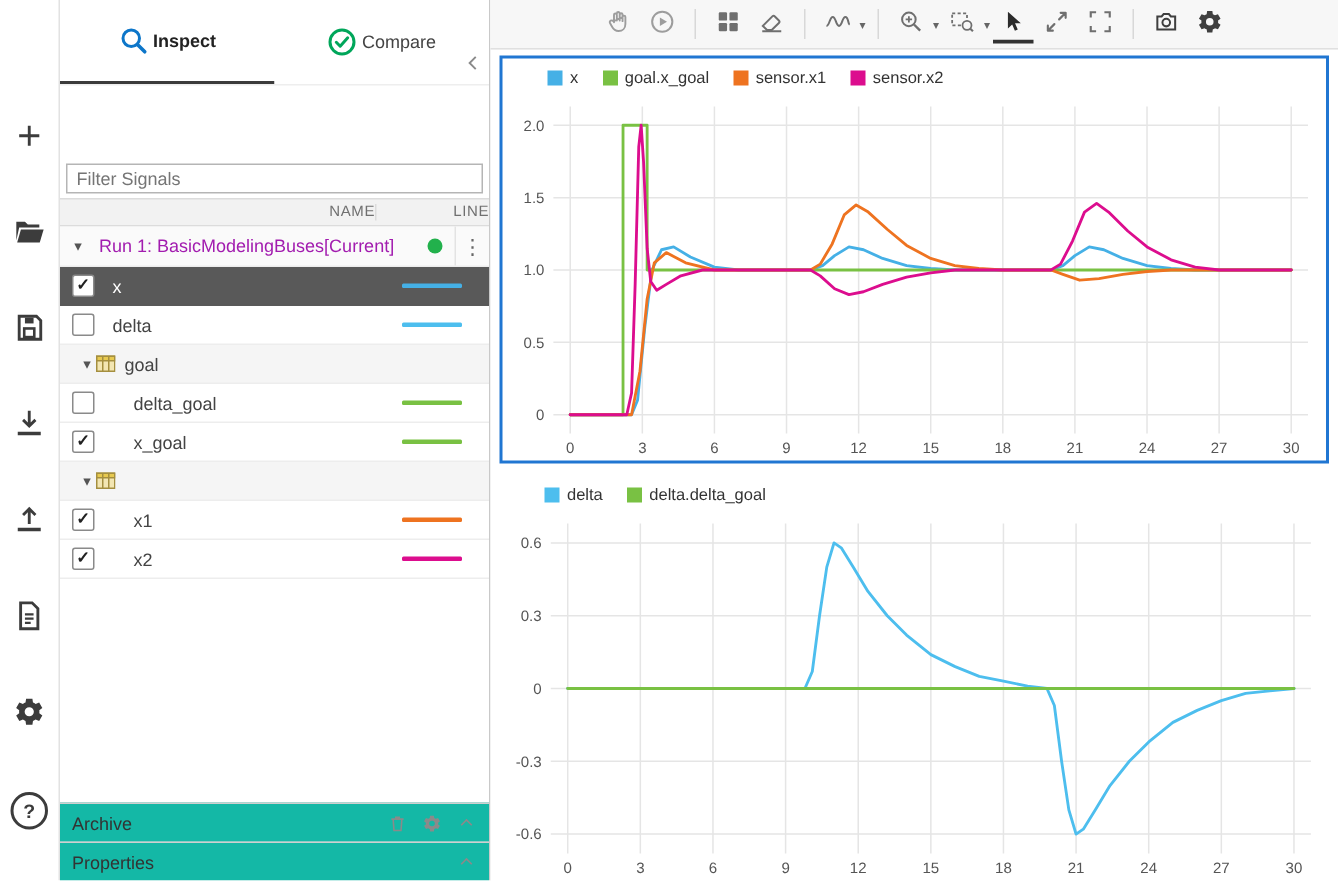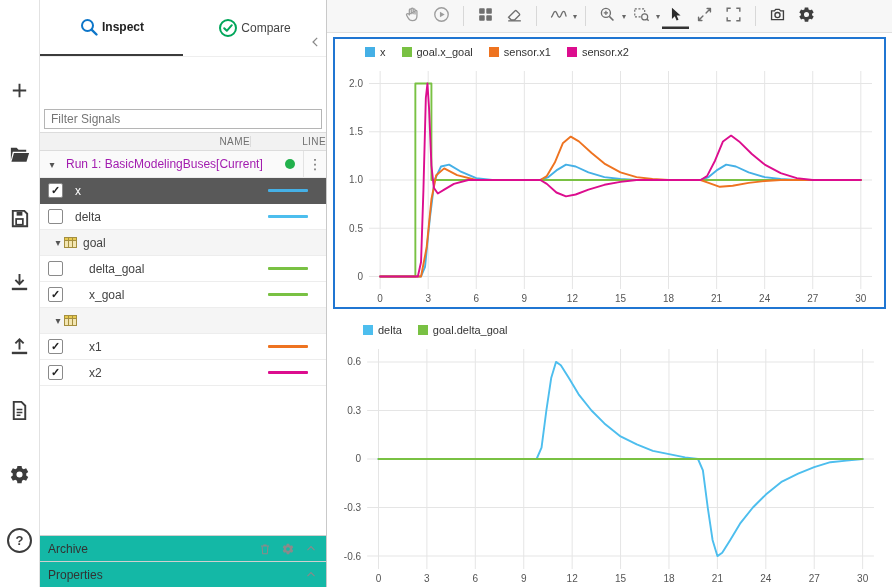--- a/index.html
+++ b/index.html
@@ -459,21 +459,21 @@
   </div>
 
   <div class="plot" id="plot-bottom">
     <div class="plotlegend" id="legend-1">
         <span class="legitem">
           <span class="legswatch" style="background: rgb(77, 190, 238);"></span>
           <span>delta</span>
         </span>
         <span class="legitem">
           <span class="legswatch" style="background: rgb(121, 193, 67);"></span>
-          <span>goal.delta_goal</span>
+          <span>delta.delta_goal</span>
         </span>
       </div>
     <svg id="chart-1" viewBox="0 0 550 244" preserveAspectRatio="none">
         <line x1="45.23566878980891" x2="45.23566878980891" y1="6" y2="226" stroke="#e5e5e5" stroke-width="1"></line>
         <text x="45.23566878980891" y="239" text-anchor="middle" class="tick">0</text>
         <line x1="93.38853503184714" x2="93.38853503184714" y1="6" y2="226" stroke="#e5e5e5" stroke-width="1"></line>
         <text x="93.38853503184714" y="239" text-anchor="middle" class="tick">3</text>
         <line x1="141.54140127388536" x2="141.54140127388536" y1="6" y2="226" stroke="#e5e5e5" stroke-width="1"></line>
         <text x="141.54140127388536" y="239" text-anchor="middle" class="tick">6</text>
         <line x1="189.69426751592357" x2="189.69426751592357" y1="6" y2="226" stroke="#e5e5e5" stroke-width="1"></line>

